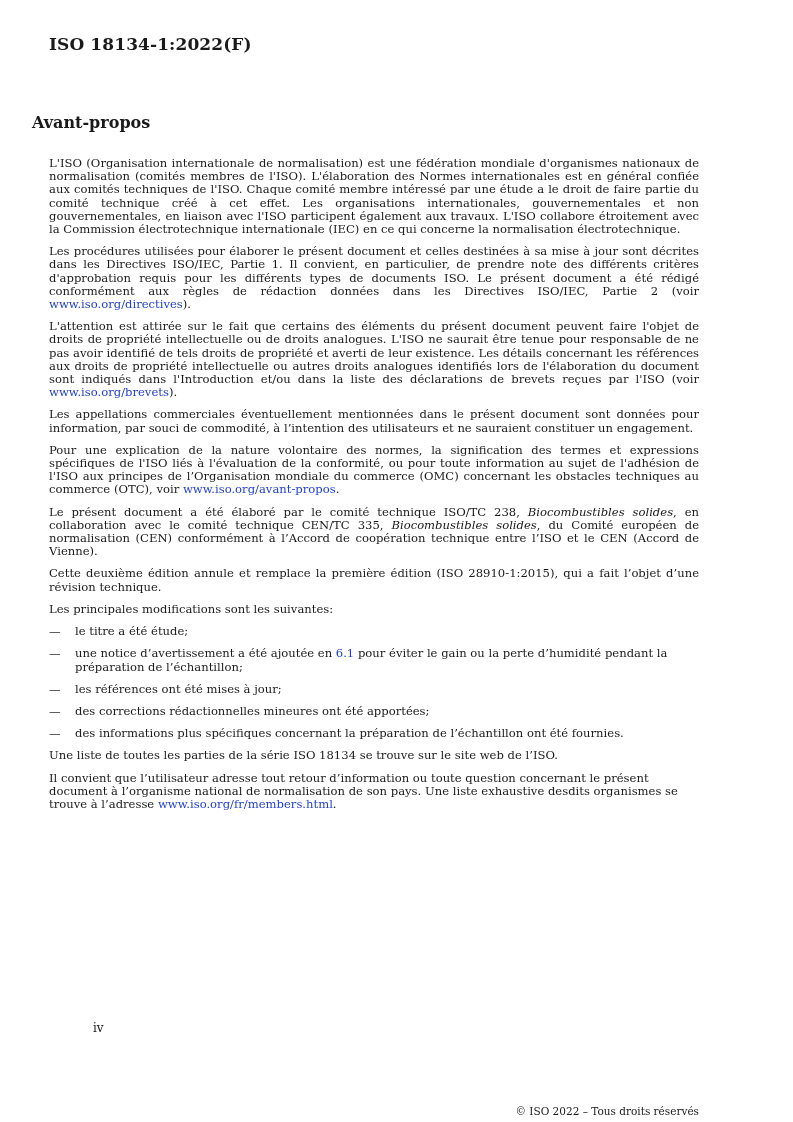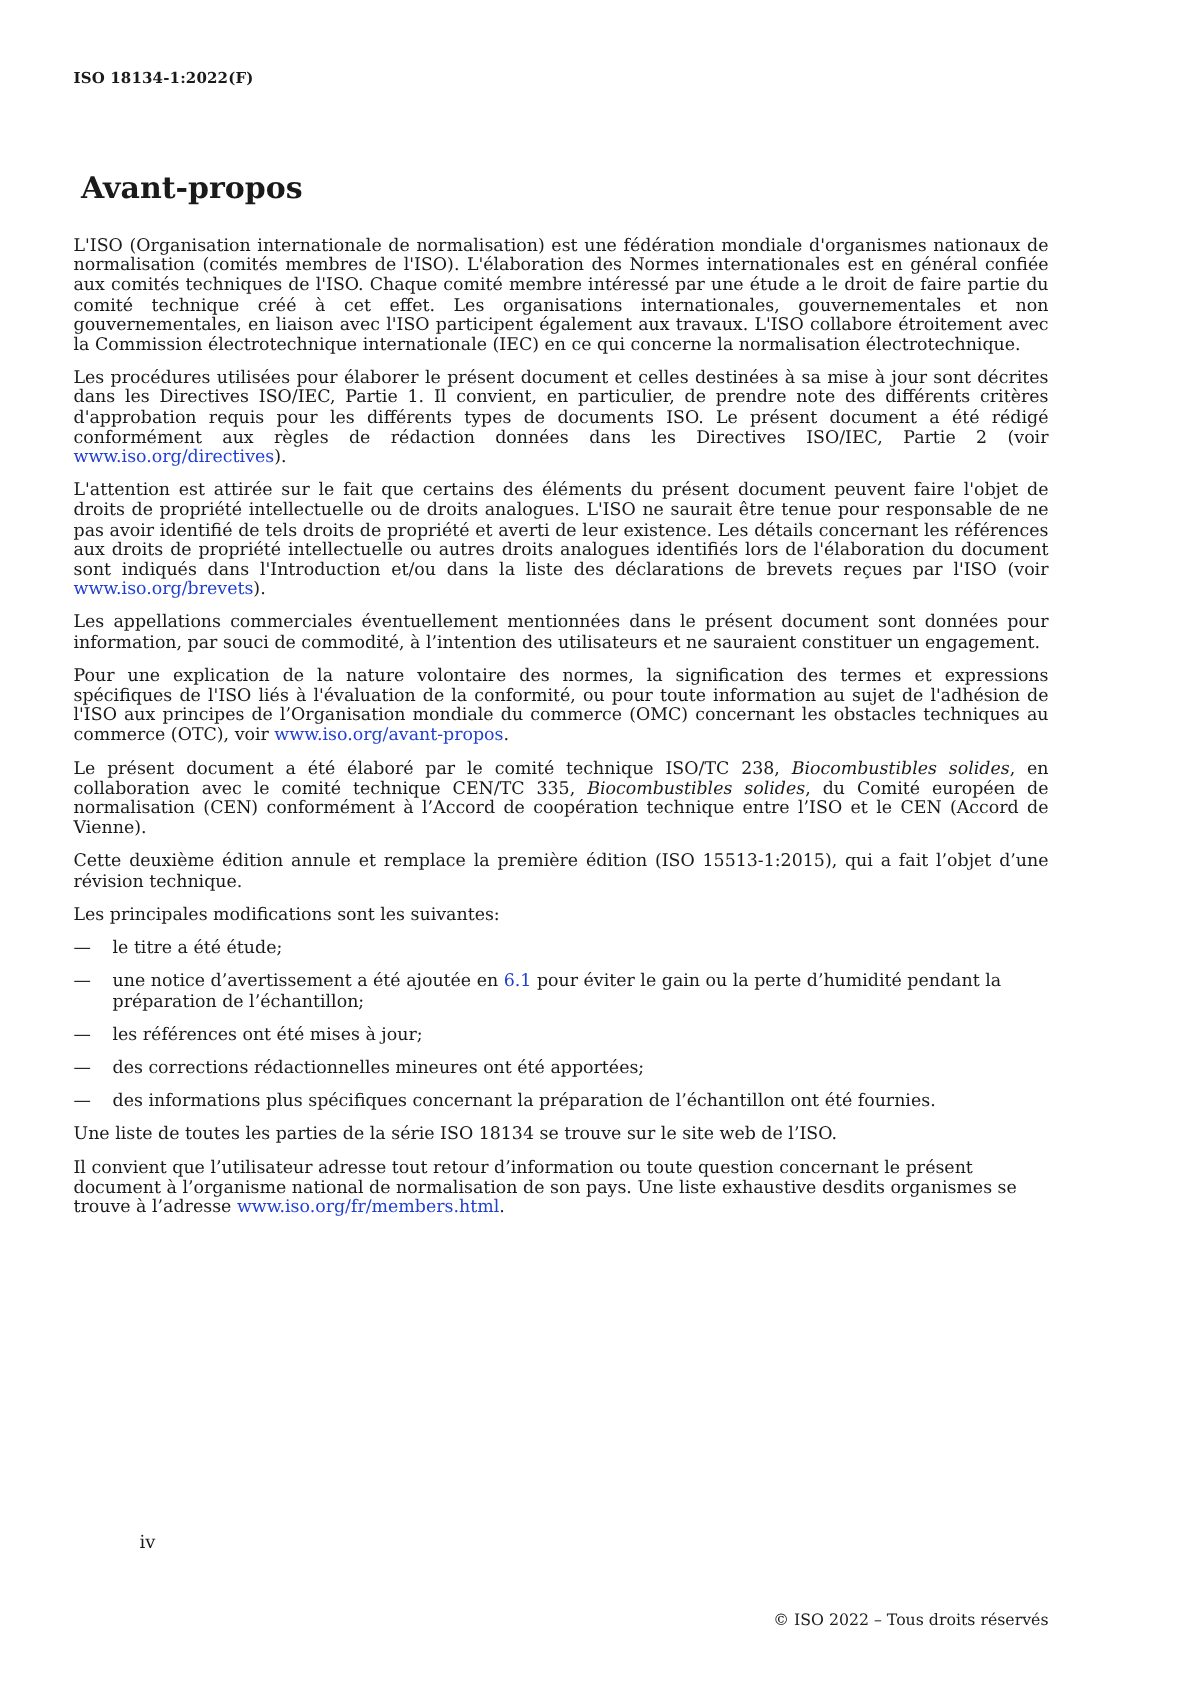--- a/index.html
+++ b/index.html
@@ -1,29 +1,29 @@
 <!DOCTYPE html>
 <html><head>
 <meta charset="utf-8">
 <style>
   html, body { margin: 0; padding: 0; background: #ffffff; }
   body { width: 793px; height: 1122px; position: relative; overflow: hidden;
          font-family: "DejaVu Serif", "Liberation Serif", serif; color: #1a1a1a; }
-  .header-id { position: absolute; left: 49px; top: 47px; font-weight: bold; font-size: 10px; letter-spacing: 0.1px; }
-  .title { position: absolute; left: 54px; top: 113px; font-weight: bold; font-size: 20px; margin: 0; }
+  .header-id { position: absolute; left: 49px; top: 34px; font-weight: bold; font-size: 17px; letter-spacing: 0.1px; }
+  .title { position: absolute; left: 32px; top: 113px; font-weight: bold; font-size: 16px; margin: 0; }
   .content { position: absolute; left: 49px; top: 157px; width: 650px; font-size: 11.6px; line-height: 13.2px; }
   .content p { margin: 0 0 9px 0; text-align: justify; }
   .content p.left { text-align: left; }
   a.lnk { color: #1f3fd1; }
   em { font-style: italic; }
   ul.mods { list-style: none; margin: 0 0 9px 0; padding: 0; }
   ul.mods li { position: relative; padding-left: 26px; margin-bottom: 9px; text-align: left; }
   ul.mods li .dash { position: absolute; left: 0; top: 0; }
   .footer-page { position: absolute; left: 49px; top: 1021px; font-size: 12px; margin-left: 44px; }
-  .footer-copy { position: absolute; right: 94px; top: 1074px; font-size: 10.5px; }
+  .footer-copy { position: absolute; right: 94px; top: 1105px; font-size: 10.5px; }
 </style>
 </head>
 <body>
 
 <div class="header-id">ISO 18134-1:2022(F)</div>
 
 <h1 class="title">Avant-propos</h1>
 
 <div class="content">
   <p>L'ISO (Organisation internationale de normalisation) est une fédération mondiale d'organismes nationaux de normalisation (comités membres de l'ISO). L'élaboration des Normes internationales est en général confiée aux comités techniques de l'ISO. Chaque comité membre intéressé par une étude a le droit de faire partie du comité technique créé à cet effet. Les organisations internationales, gouvernementales et non gouvernementales, en liaison avec l'ISO participent également aux travaux. L'ISO collabore étroitement avec la Commission électrotechnique internationale (IEC) en ce qui concerne la normalisation électrotechnique.</p>
@@ -31,21 +31,21 @@
   <p><span>Les procédures utilisées pour élaborer le présent document et celles destinées à sa mise à jour sont décrites dans les Directives ISO/IEC, Partie 1. Il convient, en particulier, de prendre note des différents critères d'approbation requis pour les différents types de documents ISO. Le présent document a été rédigé conformément aux règles de rédaction données dans les Directives ISO/IEC, Partie 2 (voir </span><a class="lnk">www.iso.org/directives</a><span>).</span></p>
 
   <p><span>L'attention est attirée sur le fait que certains des éléments du présent document peuvent faire l'objet de droits de propriété intellectuelle ou de droits analogues. L'ISO ne saurait être tenue pour responsable de ne pas avoir identifié de tels droits de propriété et averti de leur existence. Les détails concernant les références aux droits de propriété intellectuelle ou autres droits analogues identifiés lors de l'élaboration du document sont indiqués dans l'Introduction et/ou dans la liste des déclarations de brevets reçues par l'ISO (voir </span><a class="lnk">www.iso.org/brevets</a><span>).</span></p>
 
   <p>Les appellations commerciales éventuellement mentionnées dans le présent document sont données pour information, par souci de commodité, à l’intention des utilisateurs et ne sauraient constituer un engagement.</p>
 
   <p><span>Pour une explication de la nature volontaire des normes, la signification des termes et expressions spécifiques de l'ISO liés à l'évaluation de la conformité, ou pour toute information au sujet de l'adhésion de l'ISO aux principes de l’Organisation mondiale du commerce (OMC) concernant les obstacles techniques au commerce (OTC), voir </span><a class="lnk">www.iso.org/avant-propos</a><span>.</span></p>
 
   <p><span>Le présent document a été élaboré par le comité technique ISO/TC 238, </span><em>Biocombustibles solides</em><span>, en collaboration avec le comité technique CEN/TC 335, </span><em>Biocombustibles solides</em><span>, du Comité européen de normalisation (CEN) conformément à l’Accord de coopération technique entre l’ISO et le CEN (Accord de Vienne).</span></p>
 
-  <p>Cette deuxième édition annule et remplace la première édition (ISO 15513-1:2015), qui a fait l’objet d’une révision technique.</p>
+  <p>Cette deuxième édition annule et remplace la première édition (ISO 28910-1:2015), qui a fait l’objet d’une révision technique.</p>
 
   <p class="left">Les principales modifications sont les suivantes:</p>
 
   <ul class="mods">
     <li><span class="dash">—</span><span>le titre a été étude;</span></li>
     <li><span class="dash">—</span><span>une notice d’avertissement a été ajoutée en </span><a class="lnk">6.1</a><span> pour éviter le gain ou la perte d’humidité pendant la préparation de l’échantillon;</span></li>
     <li><span class="dash">—</span><span>les références ont été mises à jour;</span></li>
     <li><span class="dash">—</span><span>des corrections rédactionnelles mineures ont été apportées;</span></li>
     <li><span class="dash">—</span><span>des informations plus spécifiques concernant la préparation de l’échantillon ont été fournies.</span></li>
   </ul>

